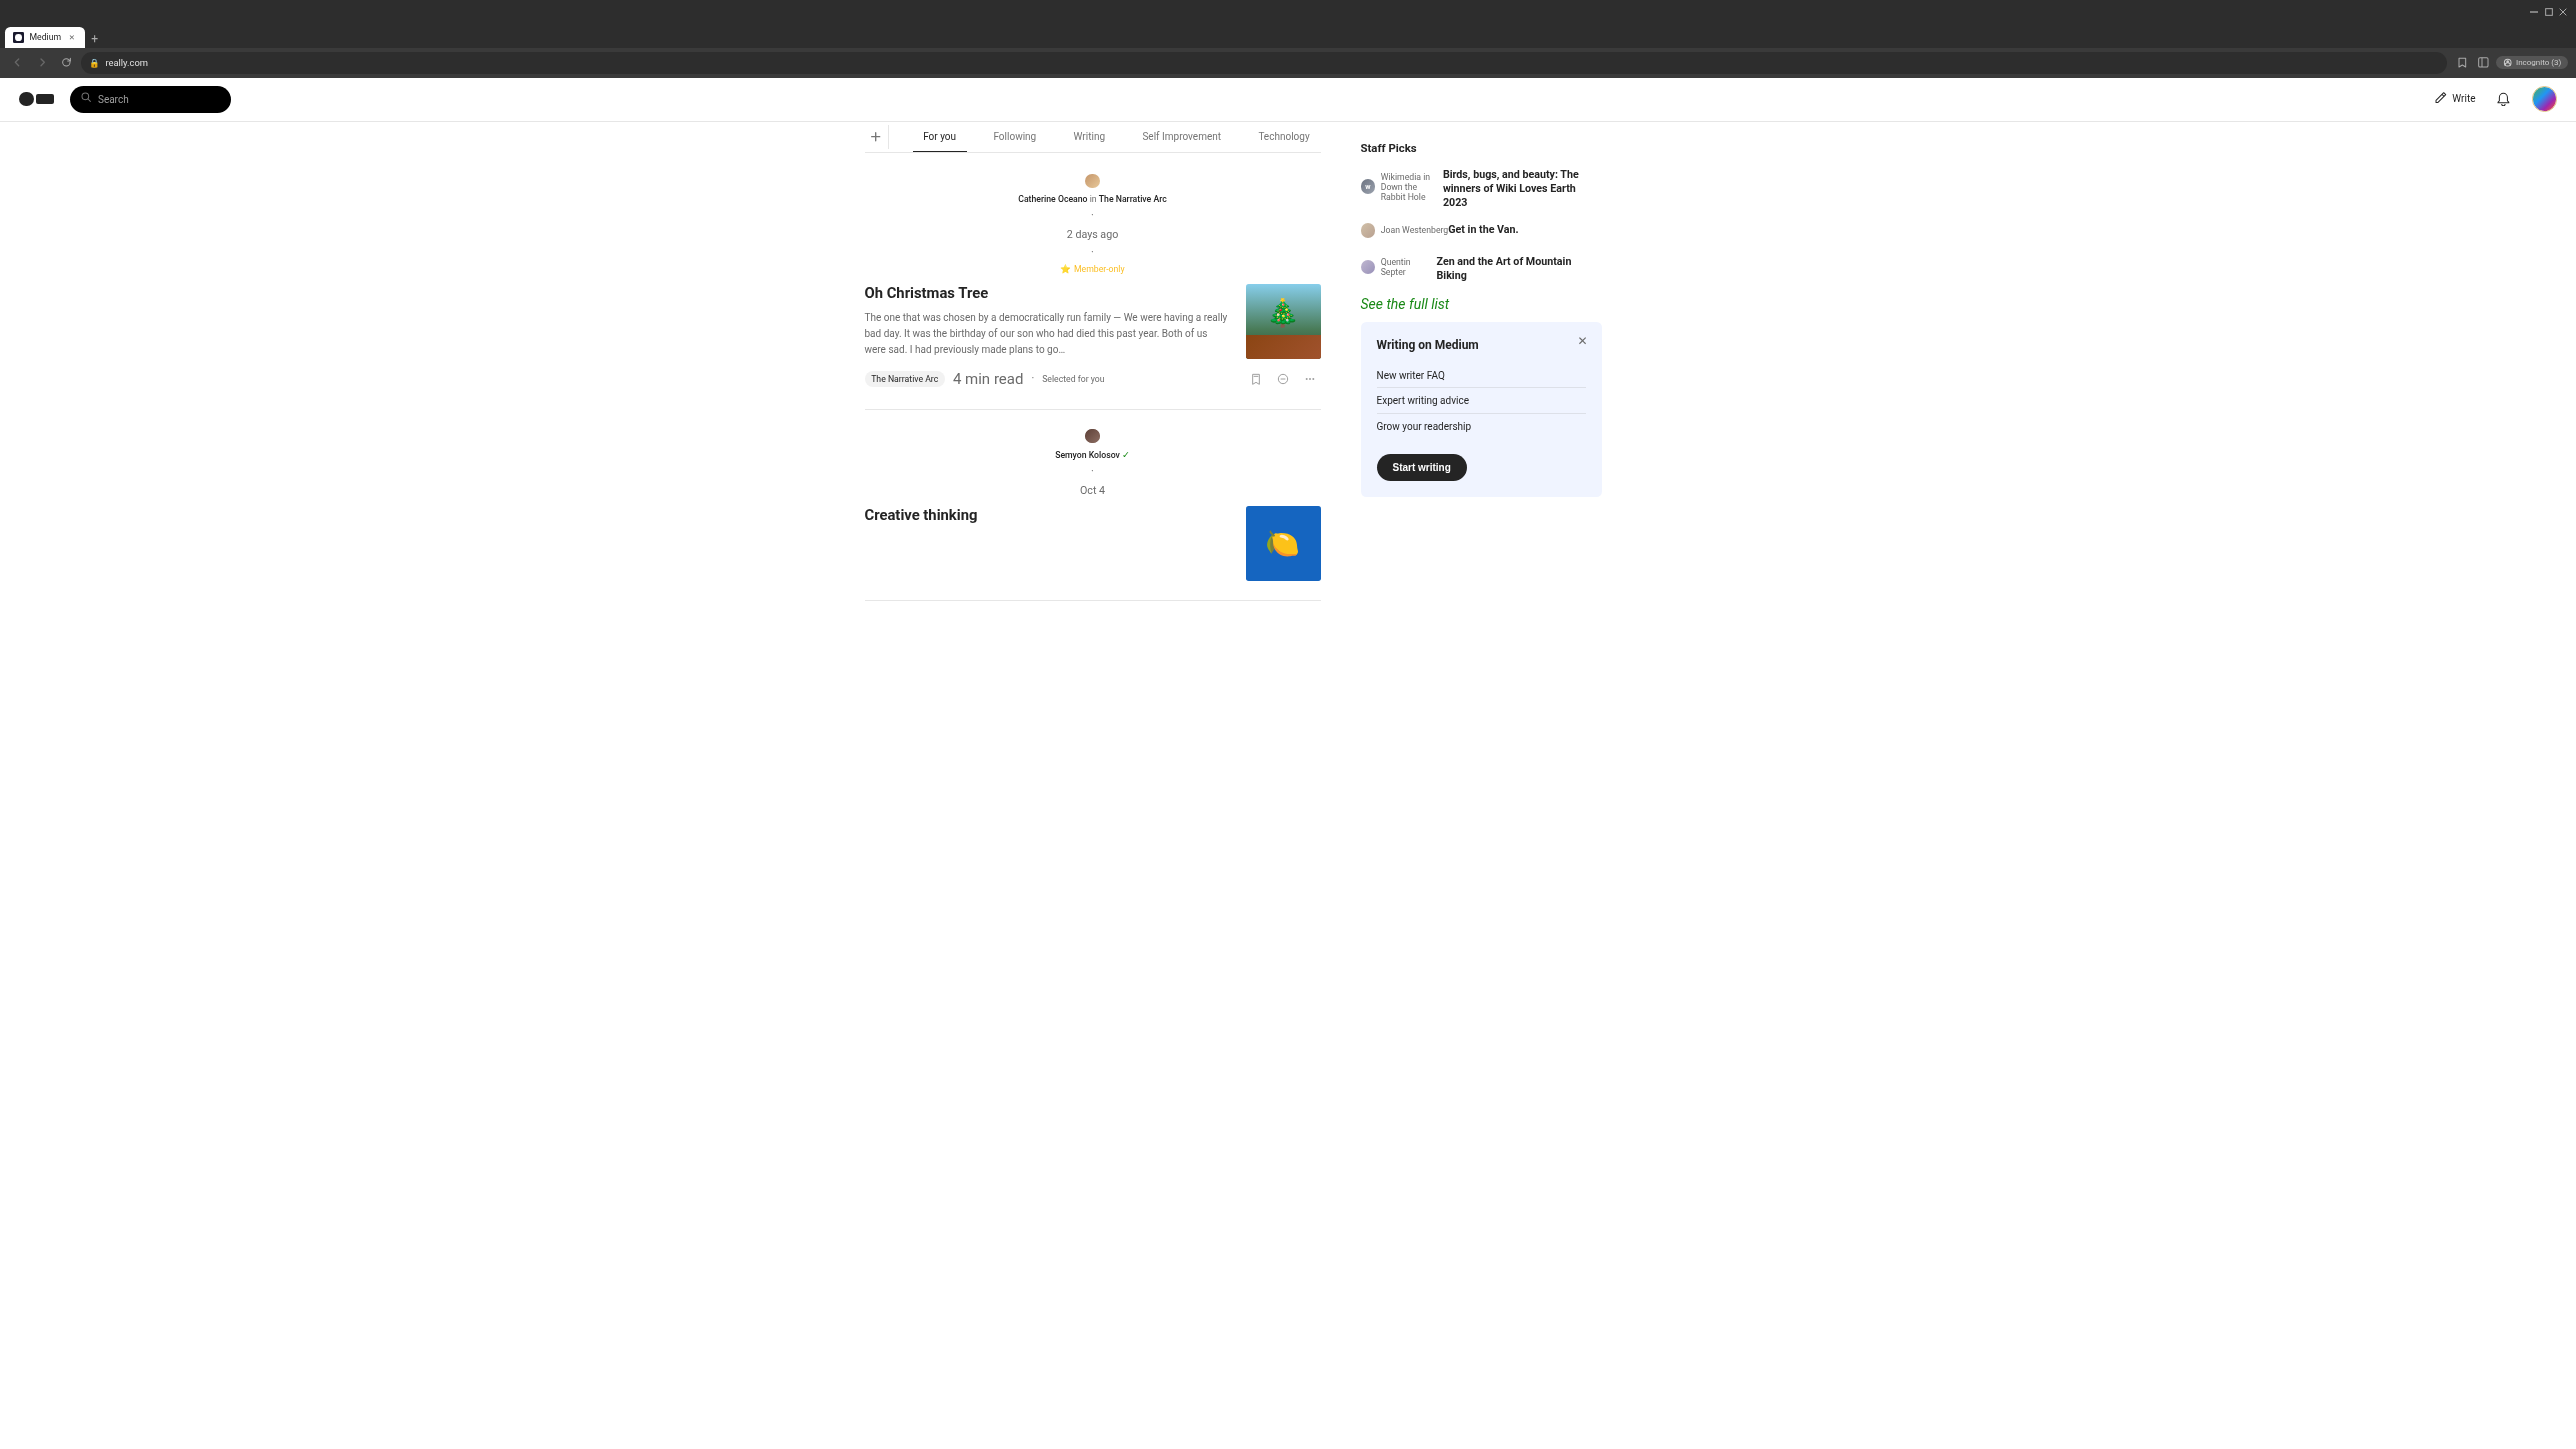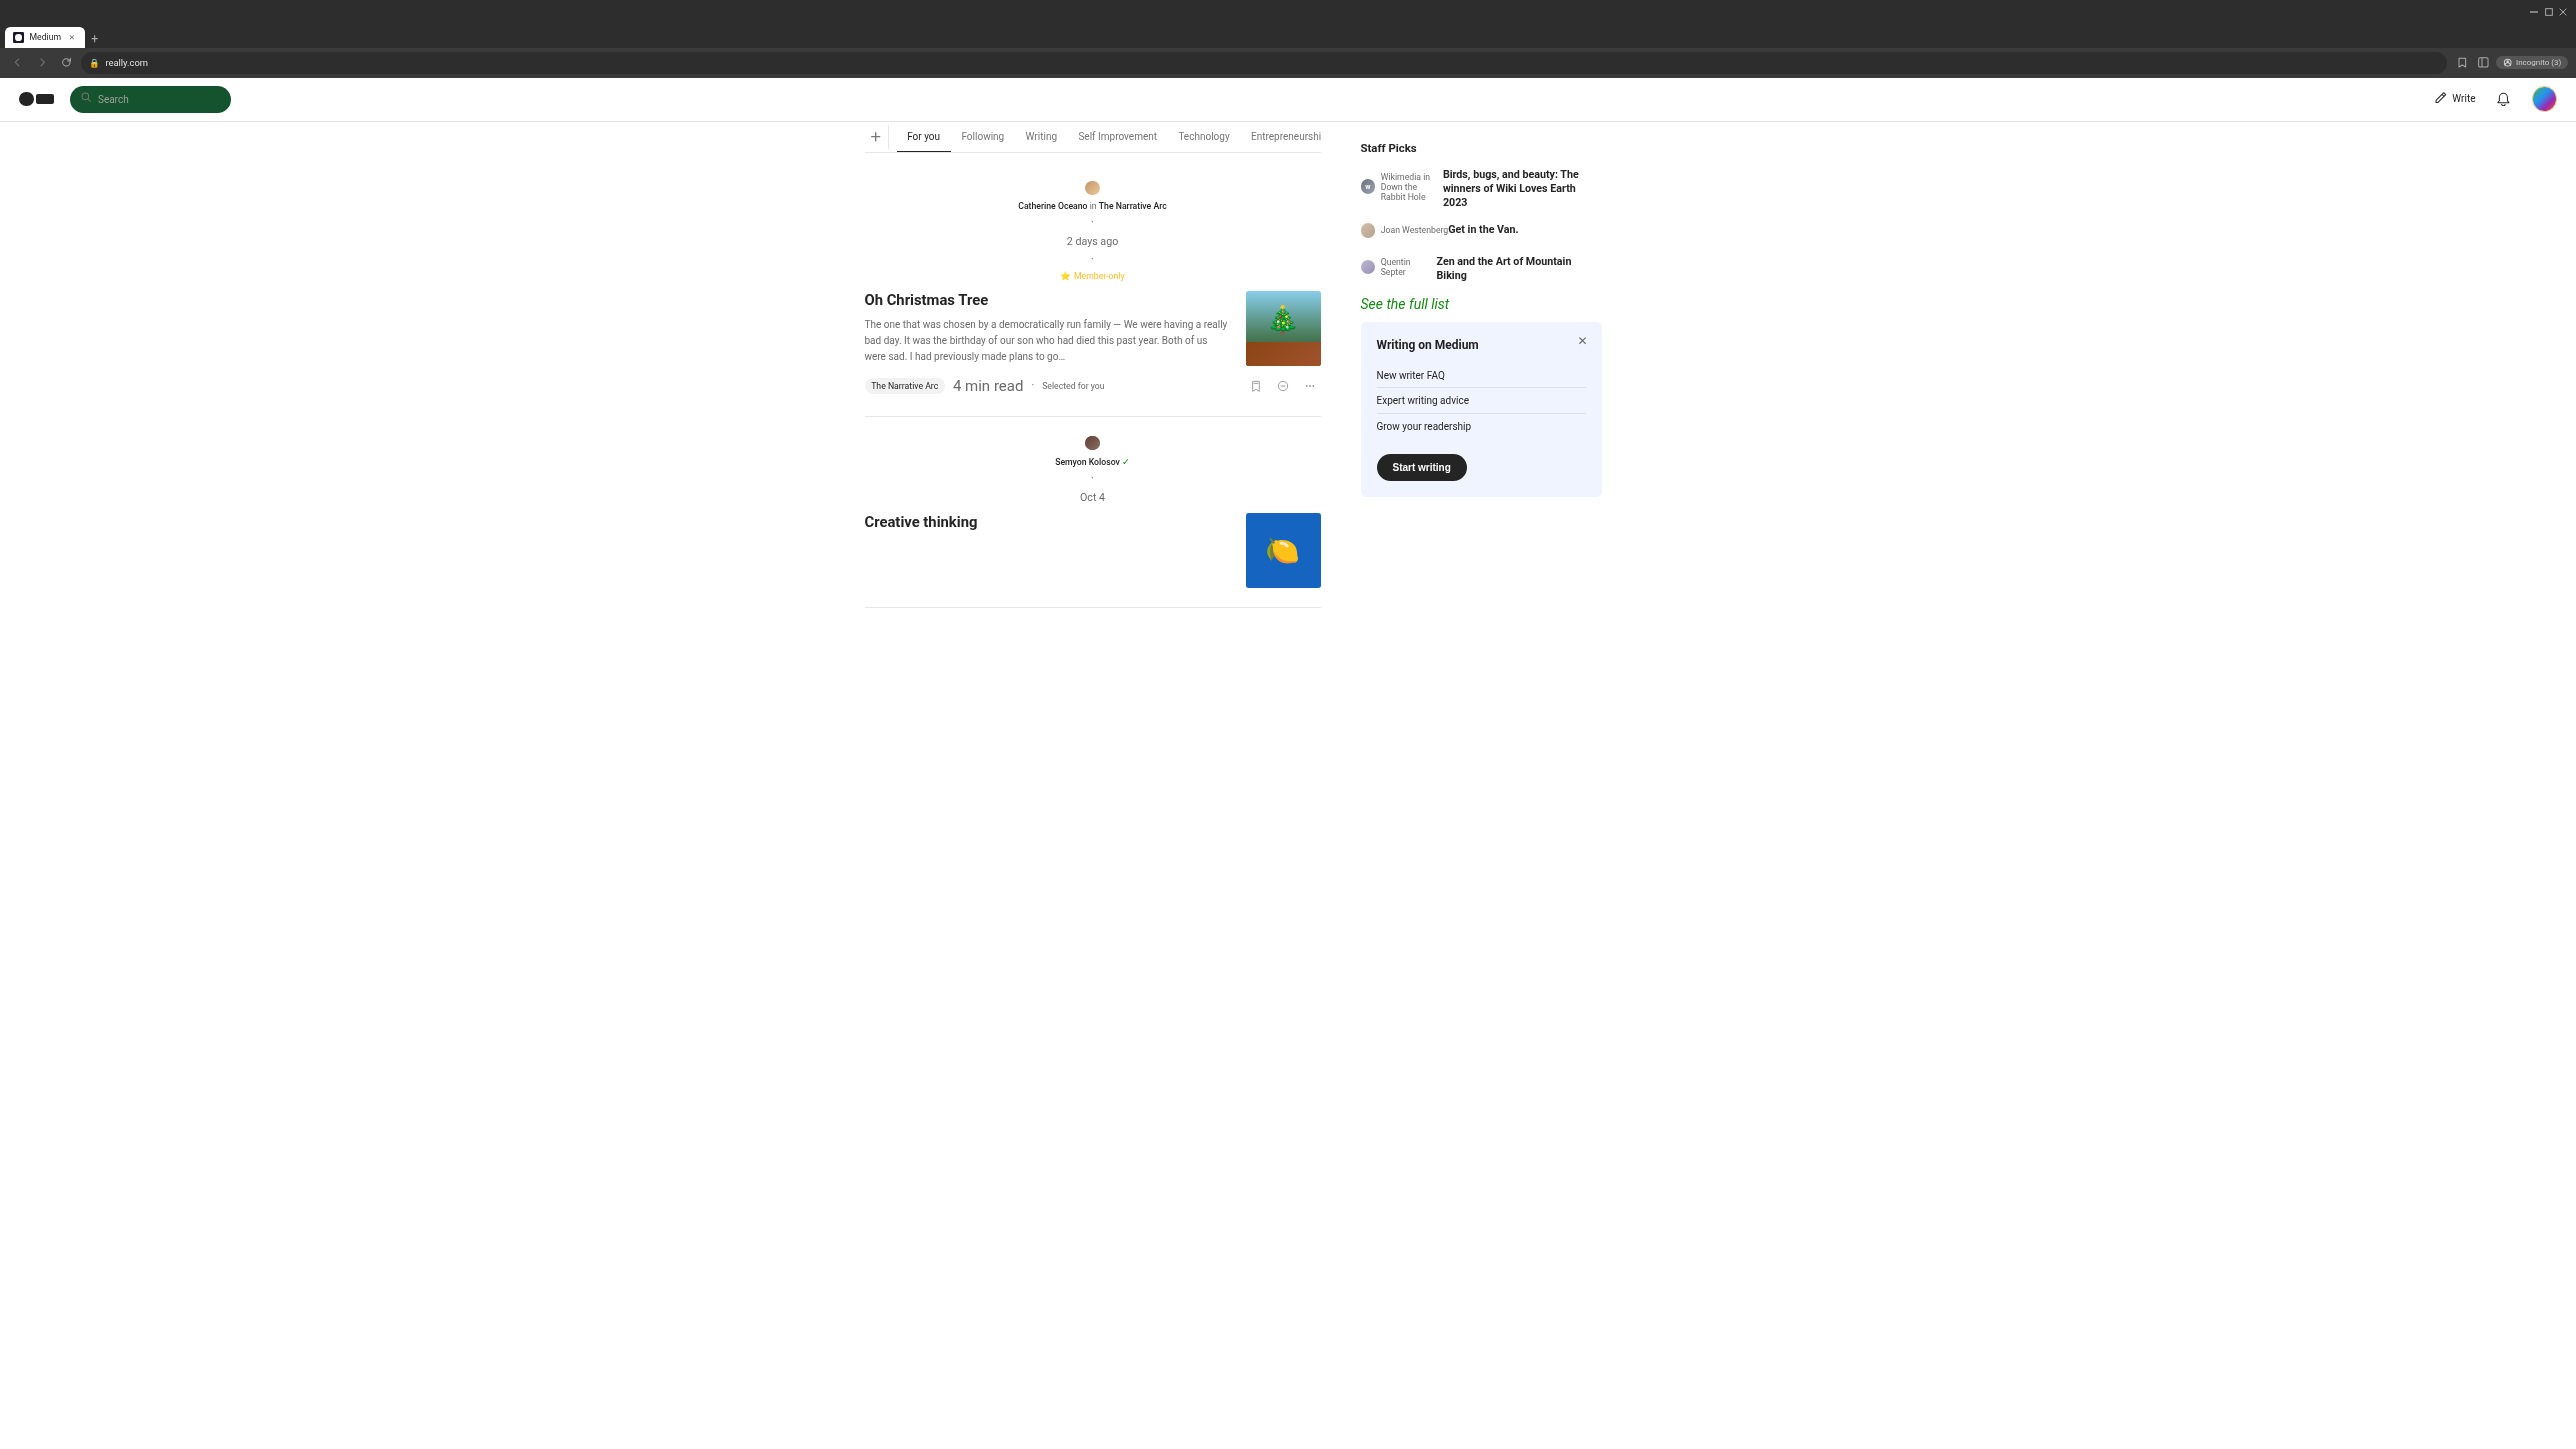--- a/index.html
+++ b/index.html
@@ -179,21 +179,21 @@
       width: 17.4px;
       height: 10.7px;
       background: #242424;
       border-radius: 2px;
       margin-left: 2.7px;
     }
 
     .header-search {
       display: flex;
       align-items: center;
-      background: #14532d;
+      background: #000000;
       border-radius: 16px;
       padding: 0 10.7px;
       height: 27px;
       width: 161px;
       gap: 6.7px;
     }
     .search-icon-wrap { color: #757575; font-size: 10.7px; }
     .search-input-display {
       color: #9e9e9e;
       font-size: 10px;
@@ -254,22 +254,22 @@
       max-width: 496px;
       padding-right: 40px;
     }
 
     
     .category-tabs {
       display: flex;
       align-items: center;
       border-bottom: 0.7px solid #e6e6e6;
       padding: 0;
-      margin-bottom: 9px;
-      gap: 0;
+      margin-bottom: 2px;
+      gap: 16px;
       overflow: hidden;
     }
     .add-topic-btn {
       width: 24px;
       height: 24px;
       display: flex;
       align-items: center;
       justify-content: center;
       color: #757575;
       font-size: 14.8px;

